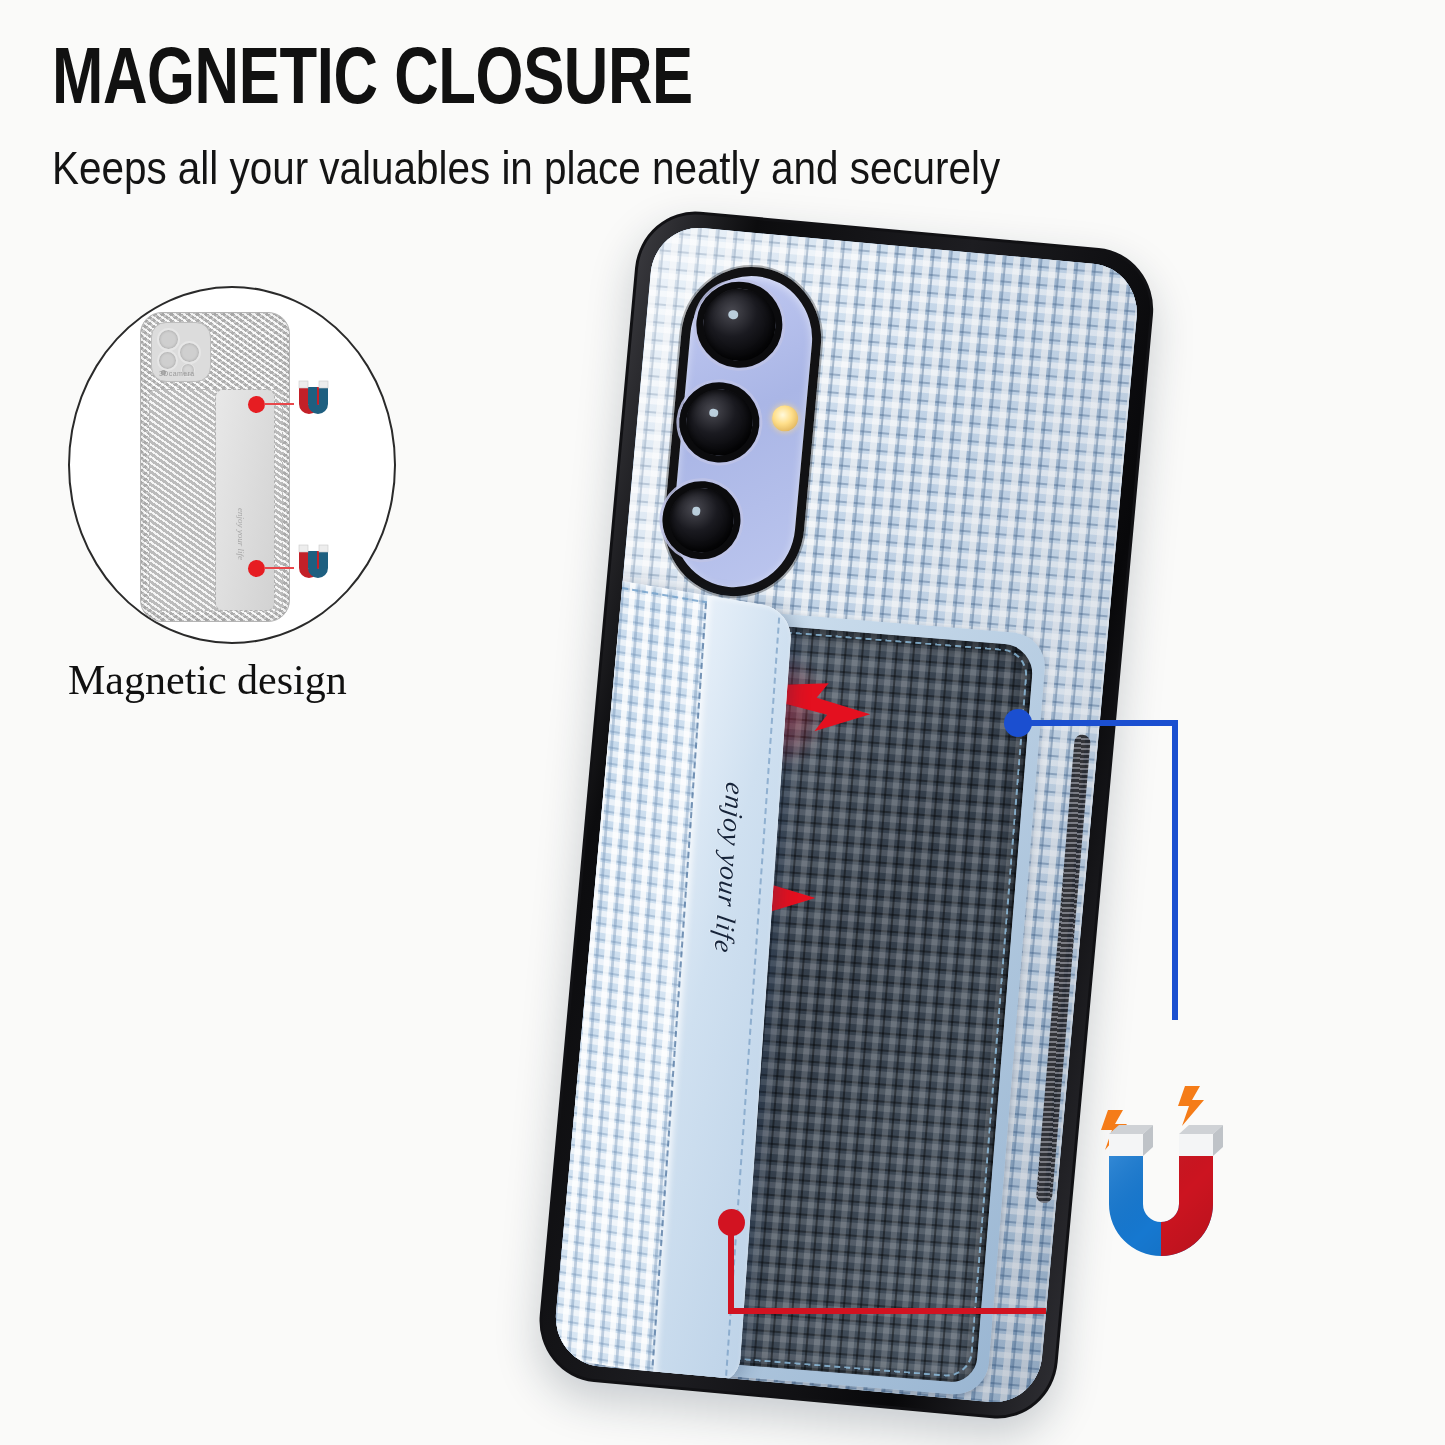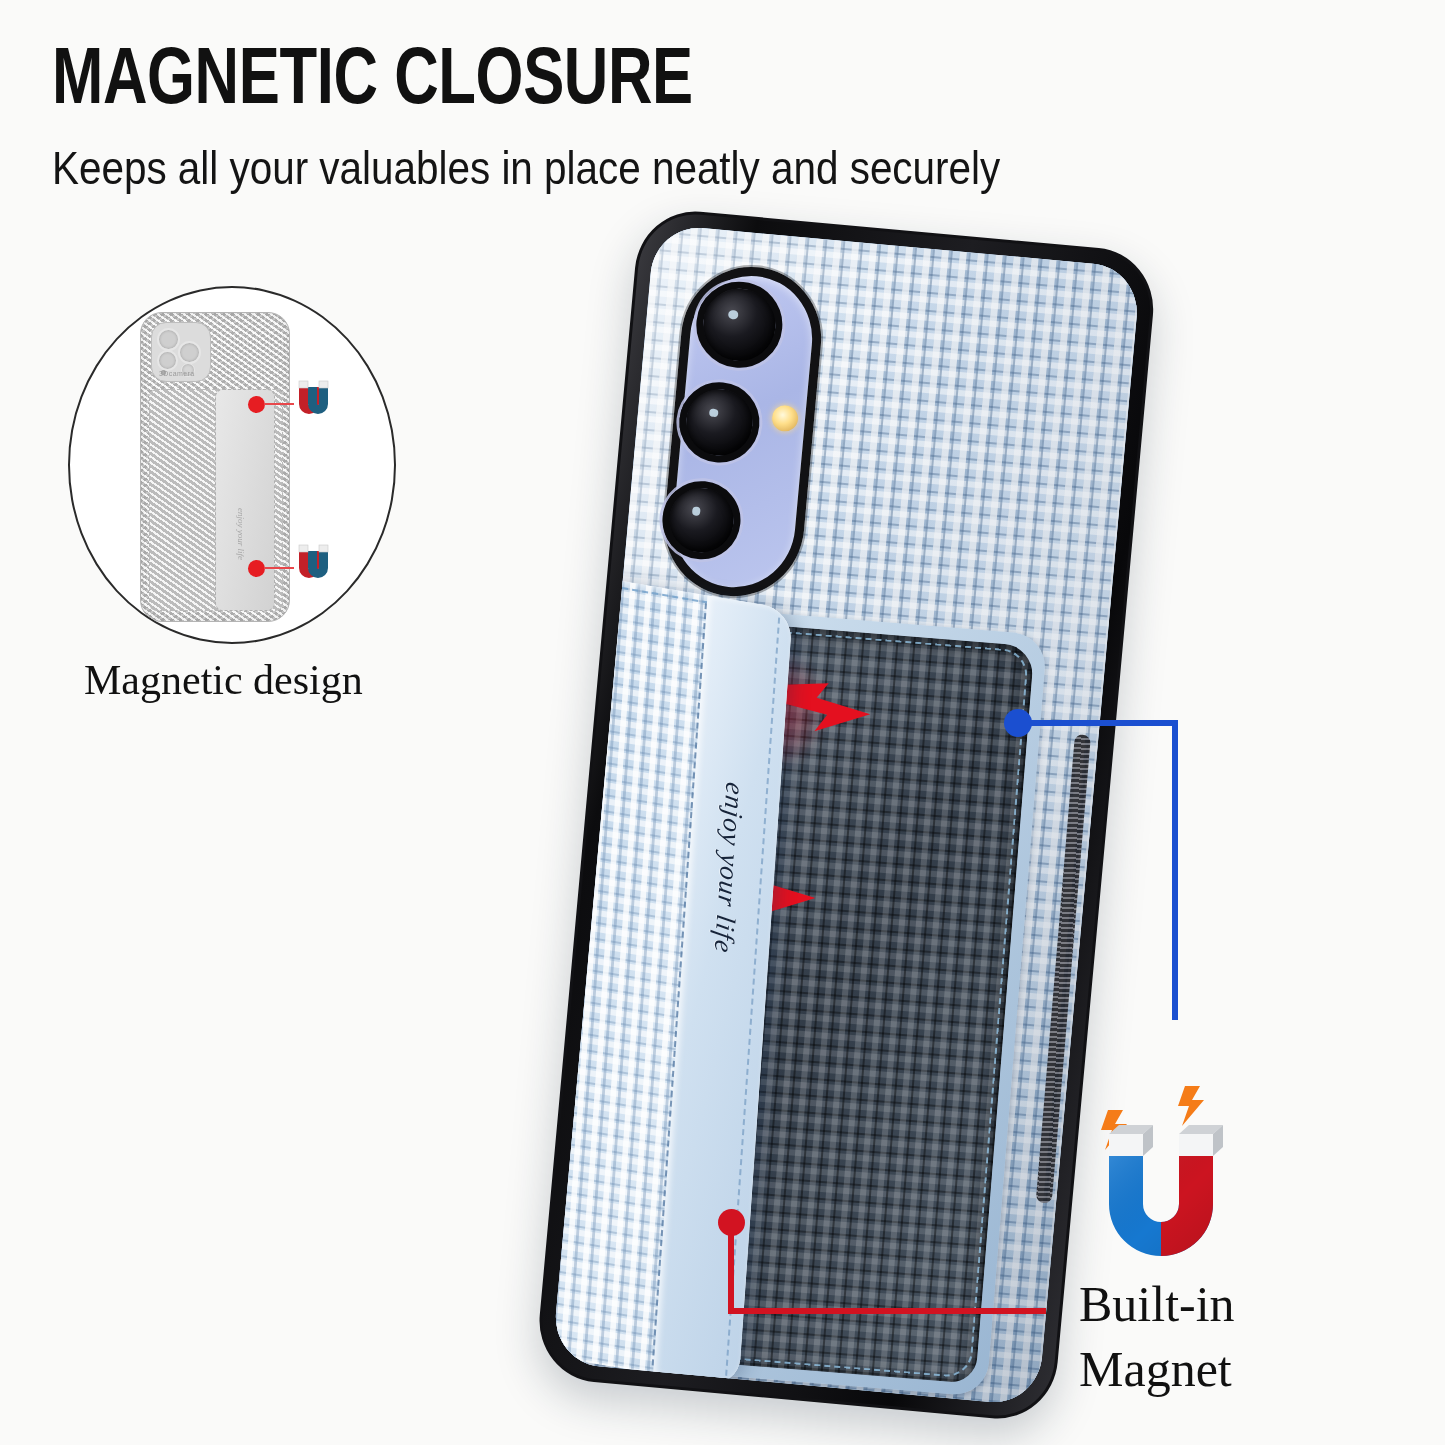--- a/index.html
+++ b/index.html
@@ -88,21 +88,21 @@
   .inset-flap-text{
     position:absolute;left:30px;top:118px;
     font-family:"Liberation Serif", serif;
     font-style:italic;font-size:9px;color:#a6a6a6;
     transform:rotate(90deg);transform-origin:left top;white-space:nowrap;
   }
   .dot-red{position:absolute;width:17px;height:17px;border-radius:50%;background:#e61d22;}
   .lead-red-thin{position:absolute;height:2px;background:#e8474b;}
   .mini-mag{position:absolute;width:42px;height:46px;}
   .inset-caption{
-    position:absolute;left:16px;top:370px;width:400px;
+    position:absolute;left:0;top:370px;width:400px;
     font-family:"Liberation Serif", serif;
     font-size:42px;color:#111;
     text-align:left;
     white-space:nowrap;
   }
 
   
   .phone-rot{
     position:absolute;left:597px;top:228px;width:520px;height:1175px;
     transform:rotate(5.2deg);
@@ -451,16 +451,14 @@
 
       <path d="M36 78 v-22 h34 v22 z" fill="#f4f5f6"></path>
       <path d="M70 56 l10 -9 h-34 l-10 9 z" fill="#cfd2d6"></path>
       <path d="M106 78 v-22 h34 v22 z" fill="#f4f5f6"></path>
       <path d="M140 56 l10 -9 h-34 l-10 9 z" fill="#cfd2d6"></path>
       <path d="M70 56 v22 l10 -9 v-22 z" fill="#bfc3c8"></path>
       <path d="M140 56 v22 l10 -9 v-22 z" fill="#bfc3c8"></path>
     </svg>
   </div>
 
-  <div class="mag-caption">Built-in
-Magnet</div>
 
 </div>
 
 </body></html>

